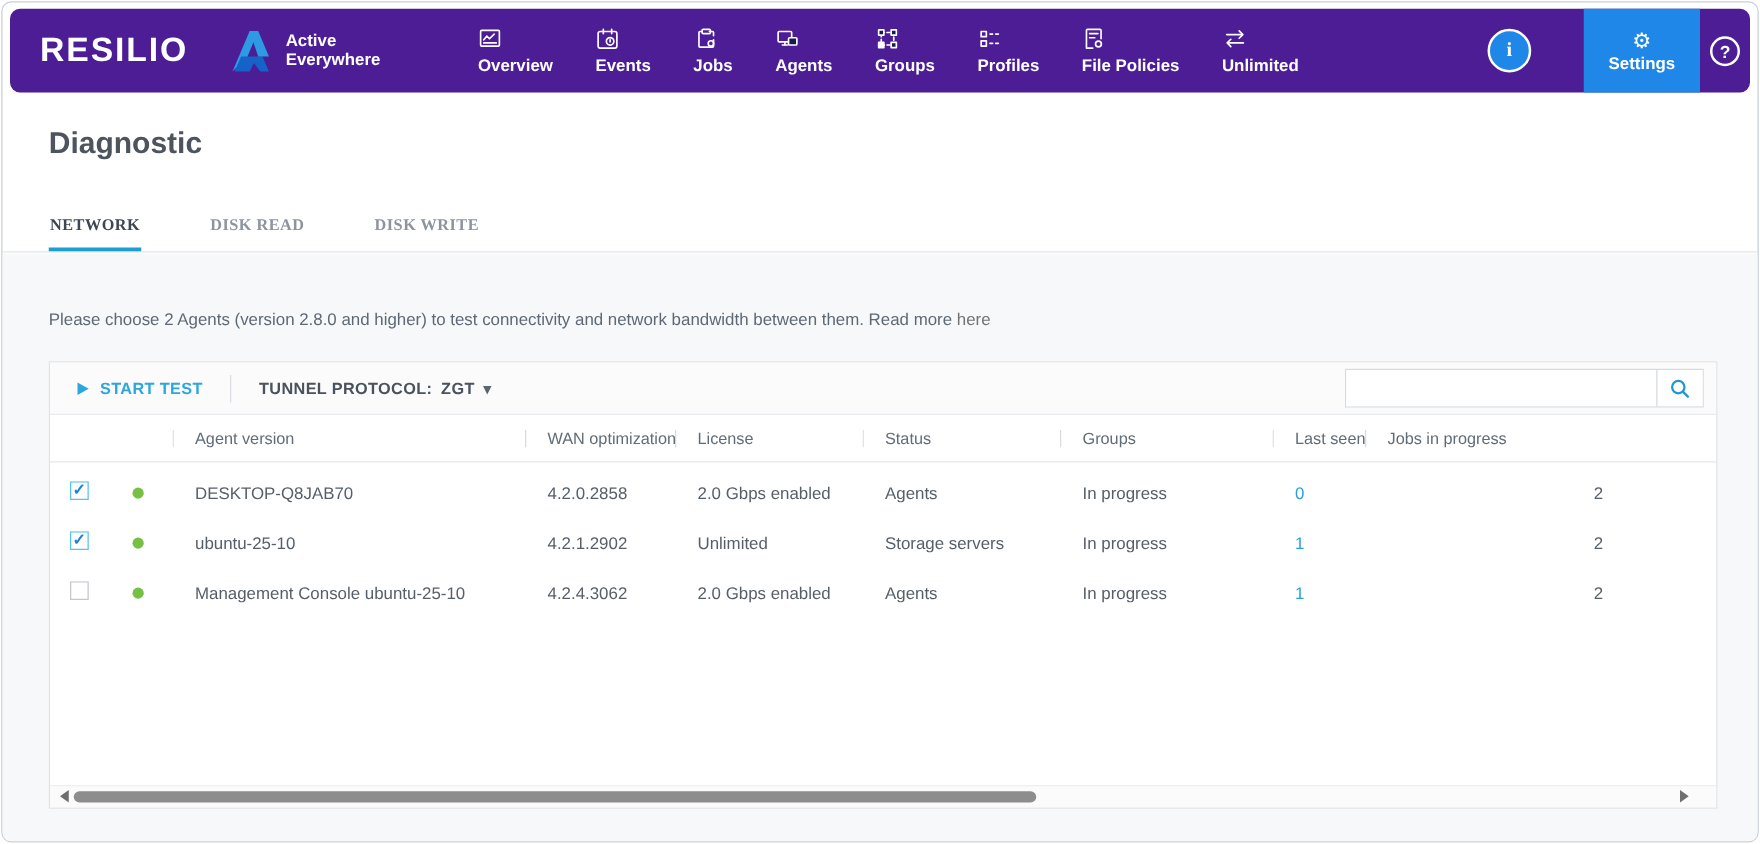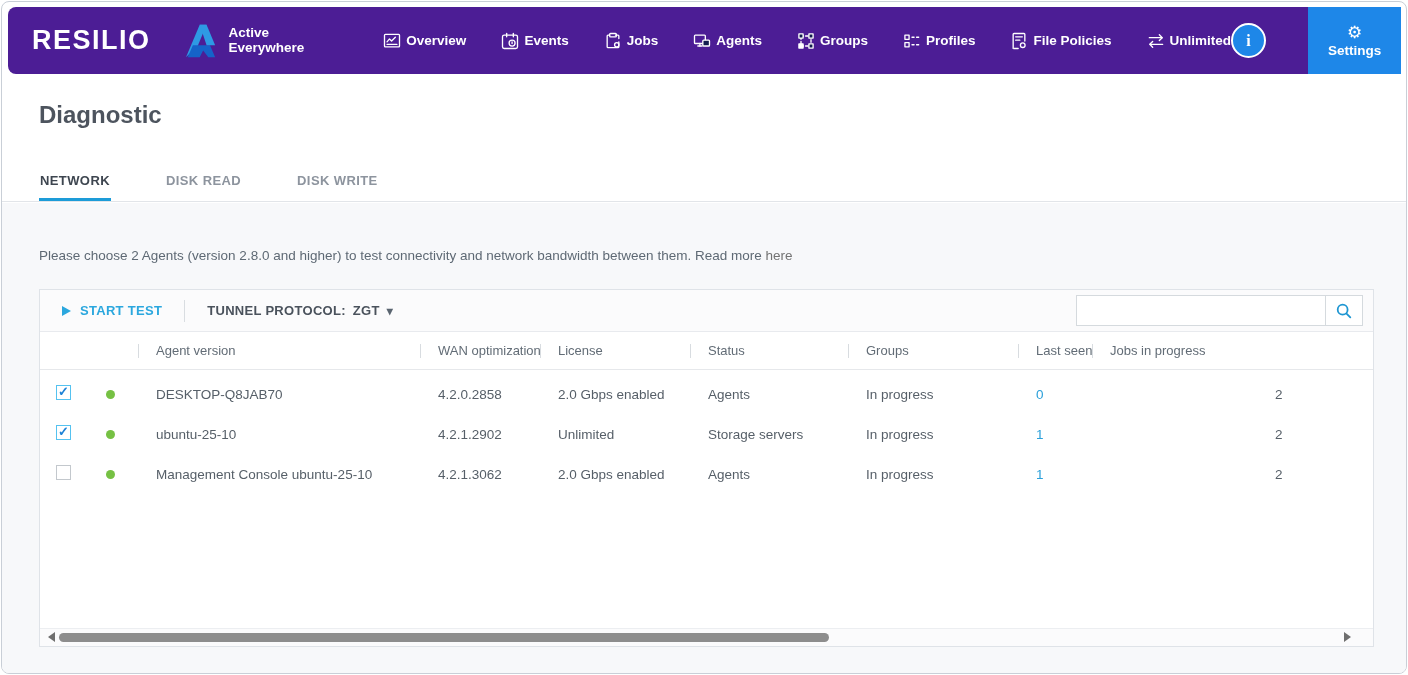--- a/index.html
+++ b/index.html
@@ -7,35 +7,35 @@
   .window { position:absolute; inset:1px; border:1px solid #c9cfd7; border-radius:8px; background:#fff; overflow:hidden; }
 
   
   .navbar { position:absolute; left:6px; right:6px; top:5px; height:67px; background:#4c1d95; border-radius:8px; display:flex; align-items:center; color:#fff; }
   .brand { display:flex; align-items:center; margin-left:24px; }
   .brand-name { font-size:27px; font-weight:800; letter-spacing:1.5px; color:#fff; }
   .logo-mark { margin-left:26px; margin-right:10px; width:42px; height:36px; }
   .product { font-size:13.5px; font-weight:700; line-height:1.1; color:#fff; }
 
   .nav-items { display:flex; align-items:center; margin-left:78px; gap:34px; }
-  .nav-item { display:flex; flex-direction:row; align-items:center; gap:4px; cursor:pointer; }
+  .nav-item { display:flex; flex-direction:column; align-items:flex-start; gap:4px; cursor:pointer; }
   .nav-item .ni-icon { height:20px; display:flex; align-items:center; justify-content:center; }
   .nav-item .ni-label { font-size:13.5px; font-weight:700; white-space:nowrap; }
 
   .nav-right { margin-left:auto; display:flex; align-items:center; height:100%; }
   .info-btn { width:35px; height:35px; border-radius:50%; background:#1e87e8; border:2px solid #fff; display:flex; align-items:center; justify-content:center; font-size:16px; font-weight:700; font-family:"Liberation Serif", serif; margin-right:42px; cursor:pointer; }
   .settings-btn { height:100%; width:93px; background:#1e87e8; display:flex; flex-direction:column; align-items:center; justify-content:center; gap:2px; cursor:pointer; }
   .settings-btn .gear { font-size:17px; line-height:1; }
   .settings-btn .st-label { font-size:13.5px; font-weight:700; }
   .help-btn { width:24px; height:24px; border-radius:50%; border:2px solid #fff; display:flex; align-items:center; justify-content:center; font-size:14px; font-weight:700; margin:0 8px; cursor:pointer; }
 
   
   .page-title { position:absolute; left:37px; top:99px; font-size:24px; font-weight:700; color:#4d545e; }
 
-  .tabs { position:absolute; left:0; right:0; top:160px; height:40px; border-bottom:1px solid #e2e5e9; display:flex; align-items:center; padding-left:37px; }
+  .tabs { position:absolute; left:0; right:0; top:160px; height:40px; border-bottom:1px solid #e2e5e9; display:flex; align-items:center; padding-left:37px;font-family:Liberation Serif, serif; }
   .tab { padding:0 1px; margin-right:54px; height:100%; display:flex; align-items:center; font-size:13px; font-weight:700; letter-spacing:.4px; color:#8d949e; cursor:pointer; border-bottom:3px solid transparent; }
   .tab.active { color:#3e4650; border-bottom-color:#1d9cd8; }
 
   .content { position:absolute; left:0; right:0; top:201px; bottom:0; background:#f7f8fa; }
   .instruction { position:absolute; left:37px; top:45px; font-size:13.5px; color:#5e6974; }
   .instruction a { color:#737373; text-decoration:none; cursor:pointer; }
 
   
   .panel { position:absolute; left:37px; top:86px; width:1335px; height:358px; background:#fff; border:1px solid #dfe3e8; overflow:hidden; display:flex; flex-direction:column; }
 
@@ -277,21 +277,21 @@
           <div class="cell">In progress</div>
           <div class="cell"><span class="groups-link">1</span></div>
           <div class="cell"></div>
           <div class="cell">2</div>
         </div>
 
         <div class="grid-row data-row">
           <div class="cell cell-check"><span class="checkbox"></span></div>
           <div class="cell cell-dot"><span class="dot"></span></div>
           <div class="cell">Management Console ubuntu-25-10</div>
-          <div class="cell">4.2.1.3062</div>
+          <div class="cell">4.2.4.3062</div>
           <div class="cell">2.0 Gbps enabled</div>
           <div class="cell">Agents</div>
           <div class="cell">In progress</div>
           <div class="cell"><span class="groups-link">1</span></div>
           <div class="cell"></div>
           <div class="cell">2</div>
         </div>
 
       </div>
 

